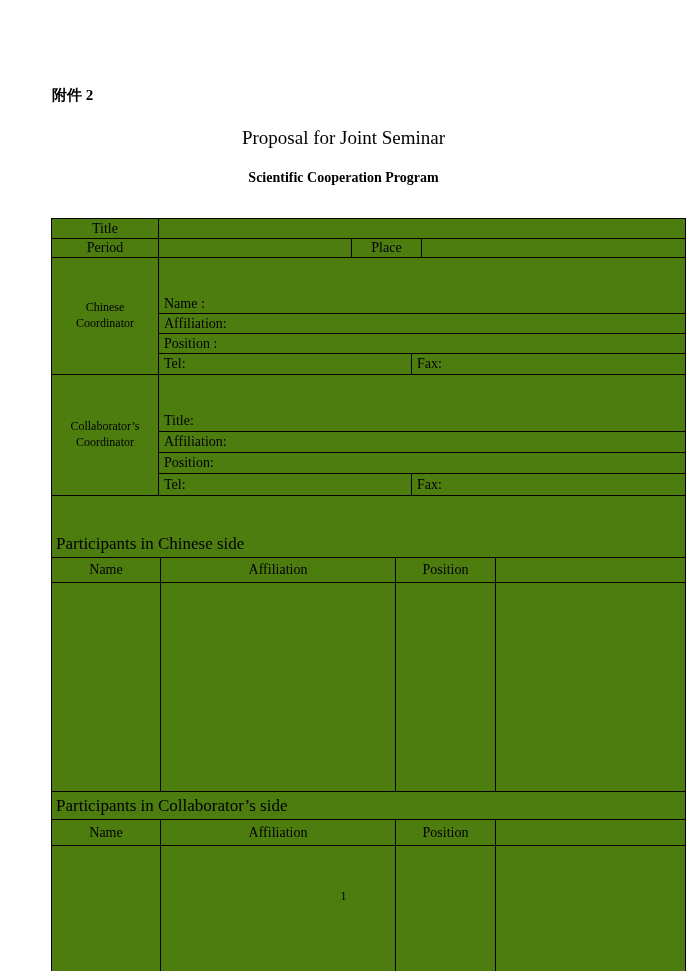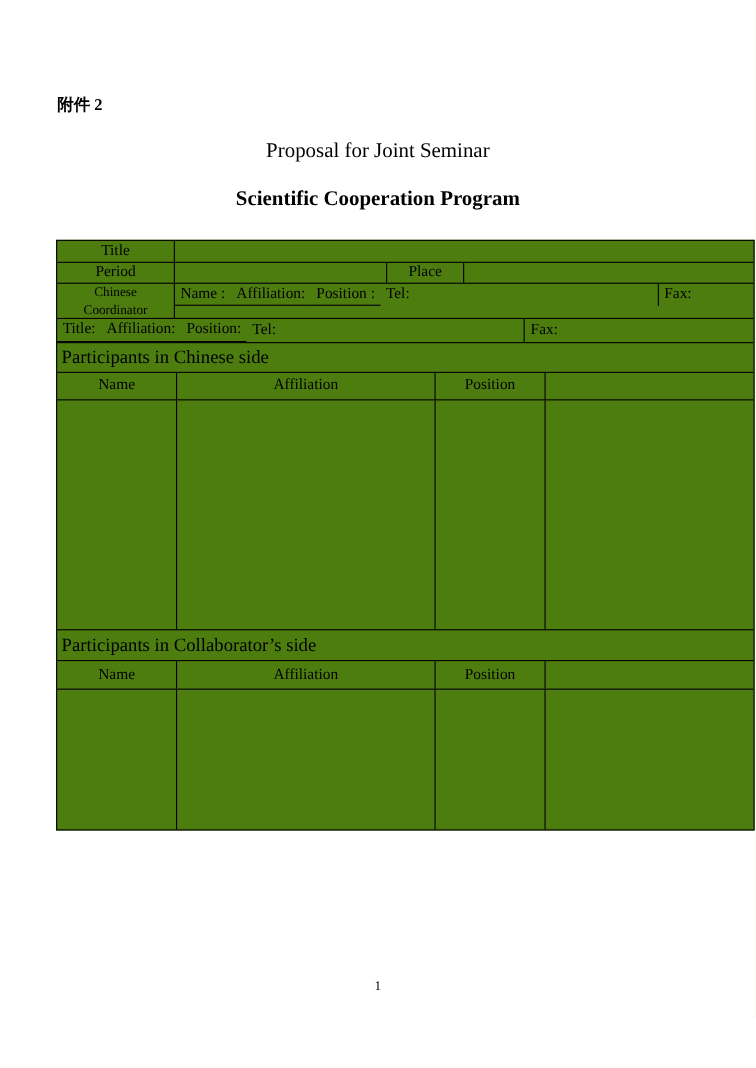--- a/index.html
+++ b/index.html
@@ -15,21 +15,21 @@
   .attachment{
     position:absolute;left:52px;top:86px;
     font-size:15px;font-weight:bold;
   }
   .main-title{
     position:absolute;left:0;top:127px;width:100%;
     text-align:center;font-size:19px;font-weight:normal;
   }
   .sub-title{
     position:absolute;left:0;top:170px;width:100%;
-    text-align:center;font-size:19px;font-weight:bold;
+    text-align:center;font-size:14px;font-weight:bold;
   }
   .tbl{
     position:absolute;left:51px;top:218px;width:635px;
     border:1px solid #000;box-sizing:border-box;
     background:#4d7c0f;
   }
   .row{display:flex;box-sizing:border-box;}
   .bb{border-bottom:1px solid #000;}
   .cell{
     box-sizing:border-box;display:flex;align-items:center;
@@ -41,31 +41,31 @@
   .w107{width:107px;flex:0 0 107px;}
   .w109{width:109px;flex:0 0 109px;}
   .w193{width:193px;flex:0 0 193px;}
   .w70{width:70px;flex:0 0 70px;}
   .w253{width:253px;flex:0 0 253px;}
   .w235{width:235px;flex:0 0 235px;}
   .w100{width:100px;flex:0 0 100px;}
   .h20{height:20px;}
   .h19{height:19px;}
   .h21{height:21px;}
-  .h27{height:27px;}
+  .h27{height:27px;margin-top:35px;}
   .h25{height:25px;}
   .h209{height:209px;}
   .h28{height:28px;}
   .h26{height:26px;}
   .h127{height:127px;}
   .coord-label{
     font-size:12px;line-height:1.3;white-space:normal;
     align-items:center;justify-content:center;text-align:center;
   }
-  .sub{flex:1;display:flex;flex-direction:row;min-width:0;}
+  .sub{flex:1;display:flex;flex-direction:column;min-width:0;margin-top:36px;}
   .section-title{
     font-size:17px;padding:0 0 0 4px;align-items:center;
   }
   .page-number{
     position:absolute;left:0;top:889px;width:100%;
     text-align:center;font-size:12px;
   }
 </style>
 </head>
 <body>
@@ -103,20 +103,21 @@
           <div class="cell flex1">Position :</div>
         </div>
         <div class="row h20">
           <div class="cell br w253">Tel:</div>
           <div class="cell flex1">Fax:</div>
         </div>
       </div>
     </div>
 
     <div class="row bb">
+      <div class="cell coord-label br w107">Collaborator’s Coordinator</div>
       <div class="sub">
         <div class="row bb h21">
           <div class="cell flex1">Title:</div>
         </div>
         <div class="row bb h21">
           <div class="cell flex1">Affiliation:</div>
         </div>
         <div class="row bb h21">
           <div class="cell flex1">Position:</div>
         </div>

